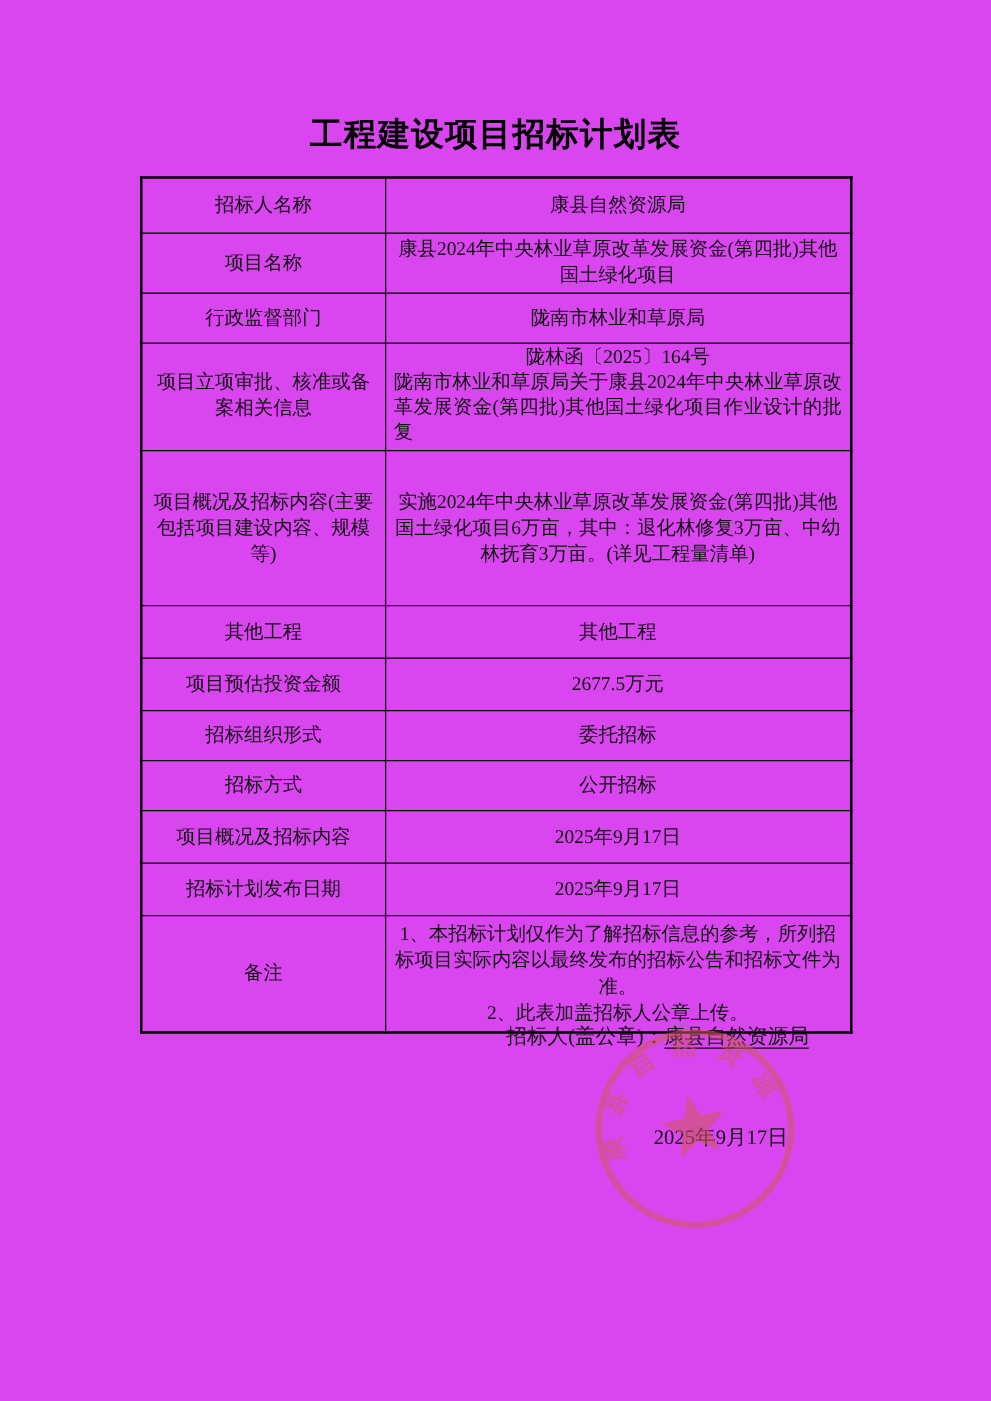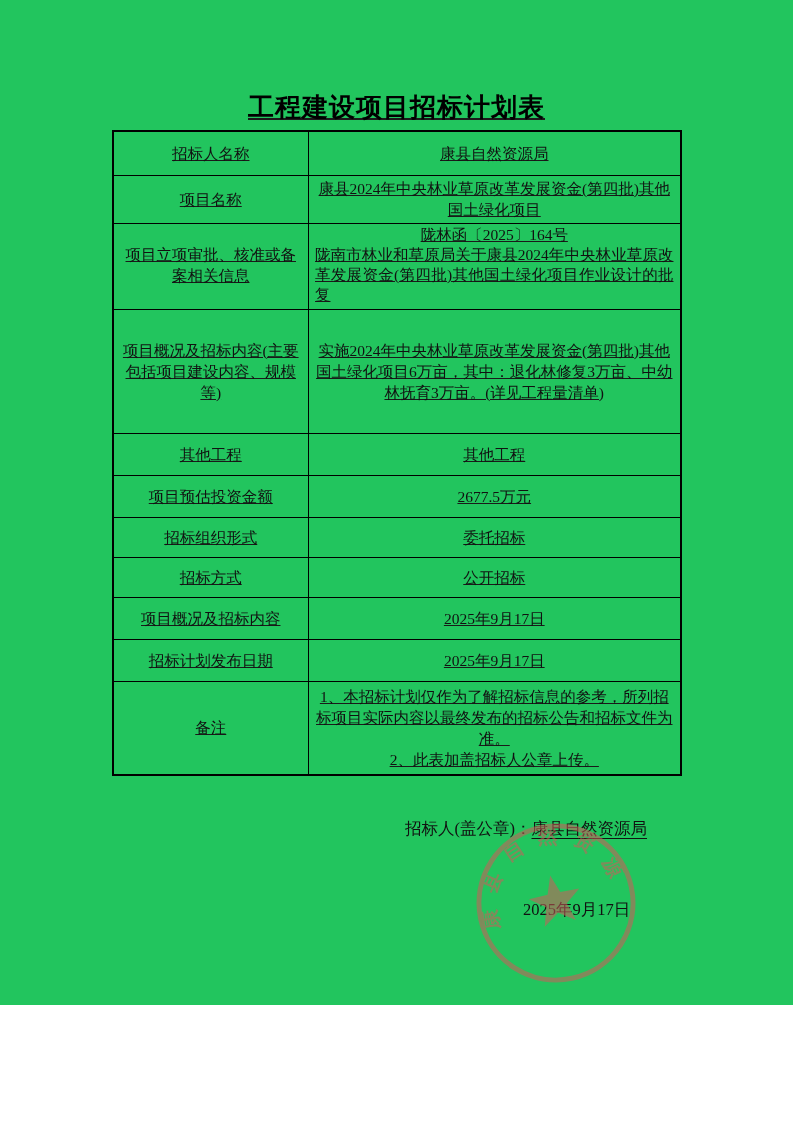--- a/index.html
+++ b/index.html
@@ -4,37 +4,36 @@
 <style>
   * { margin: 0; padding: 0; box-sizing: border-box; }
   html, body { background: #ffffff; }
   body {
     font-family: "Liberation Serif", "DejaVu Serif", serif;
     color: #1a1a1a;
   }
   .page {
     position: relative;
     width: 793px;
-    height: 1005px;
-    background: #22c55e;
+    height: 1121px;
+    background: #d946ef;
     overflow: hidden;
     margin: 0 auto;
-    text-decoration: underline;
   }
   .doc-title {
     margin-top: 90px;
     text-align: center;
     font-size: 26px;
     font-weight: bold;
     letter-spacing: 1px;
     color: #000;
   }
   table.plan-table {
     width: 570px;
-    margin: 5px auto 0 auto;
+    margin: 16px auto 0 auto;
     border-collapse: collapse;
     border: 2px solid #000;
     table-layout: fixed;
   }
   table.plan-table td {
     border: 1px solid #000;
     font-size: 15.5px;
     line-height: 21px;
     vertical-align: middle;
     padding: 2px 6px;
@@ -112,20 +111,24 @@
   <table class="plan-table">
     <tbody>
       <tr class="r1">
         <td class="label-cell">招标人名称</td>
         <td class="value-cell">康县自然资源局</td>
       </tr>
       <tr class="r2">
         <td class="label-cell">项目名称</td>
         <td class="value-cell">康县2024年中央林业草原改革发展资金(第四批)其他国土绿化项目</td>
       </tr>
+      <tr class="r3">
+        <td class="label-cell">行政监督部门</td>
+        <td class="value-cell">陇南市林业和草原局</td>
+      </tr>
       <tr class="r4">
         <td class="label-cell">项目立项审批、核准或备案相关信息</td>
         <td class="value-cell left">
           <div class="line-center">陇林函〔2025〕164号</div>
           <div class="line-left">陇南市林业和草原局关于康县2024年中央林业草原改革发展资金(第四批)其他国土绿化项目作业设计的批复</div>
         </td>
       </tr>
       <tr class="r5">
         <td class="label-cell">项目概况及招标内容(主要包括项目建设内容、规模等)</td>
         <td class="value-cell left">

